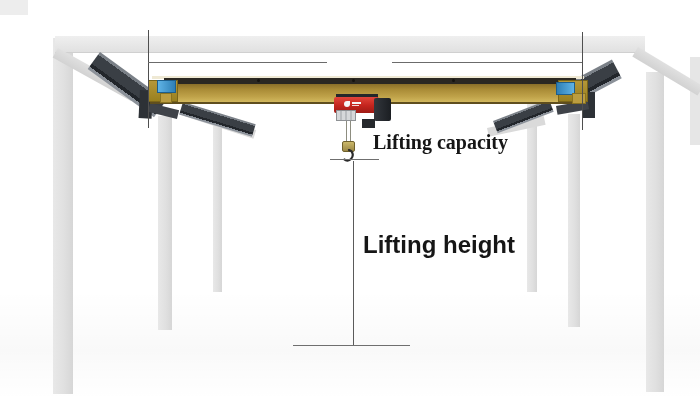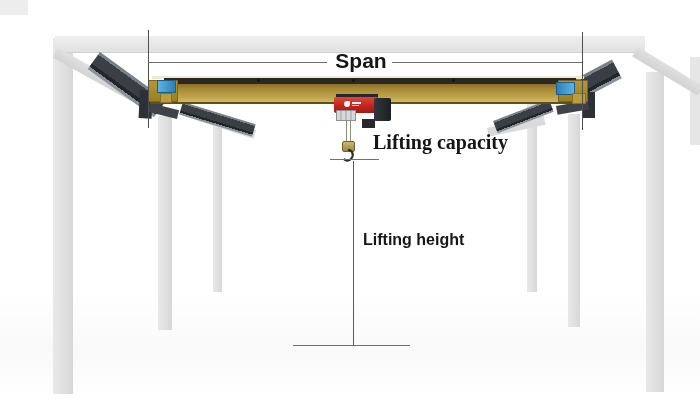--- a/index.html
+++ b/index.html
@@ -87,21 +87,21 @@
   .dim-sl{left:148px;top:62px;width:179px;height:1px;background:#6b6b6b;}
   .dim-sr{left:392px;top:62px;width:190px;height:1px;background:#6b6b6b;}
   .dim-ht{left:330px;top:159px;width:49px;height:1px;background:#6f6f6f;}
   .dim-vc{left:353px;top:161px;width:1px;height:184px;background:#5a5a5a;}
   .dim-bt{left:293px;top:345px;width:117px;height:1px;background:#6f6f6f;}
 
   
   .lbl{color:#161616;font-weight:600;white-space:nowrap;}
   .lbl-span{left:330px;top:49px;width:62px;text-align:center;font-size:21px;}
   .lbl-cap{left:373px;top:131px;font-size:20px;font-family:Liberation Serif, serif;}
-  .lbl-hgt{left:363px;top:231px;font-size:16px;}
+  .lbl-hgt{left:363px;top:231px;font-size:24px;}
 </style>
 </head>
 <body>
 
 <div id="stage">
 
   <div class="artifact"></div>
   <div class="floorwash"></div>
   <div class="col col-lb"></div>
   <div class="col col-lm"></div>
@@ -156,17 +156,16 @@
   </svg>
 
   <div class="dim dim-vl"></div>
   <div class="dim dim-vr"></div>
   <div class="dim dim-sl"></div>
   <div class="dim dim-sr"></div>
   <div class="dim dim-ht"></div>
   <div class="dim dim-vc"></div>
   <div class="dim dim-bt"></div>
 
-  <div class="lbl lbl-span">Span</div>
   <div class="lbl lbl-cap">Lifting capacity</div>
   <div class="lbl lbl-hgt">Lifting height</div>
 
 </div>
 
 </body></html>

